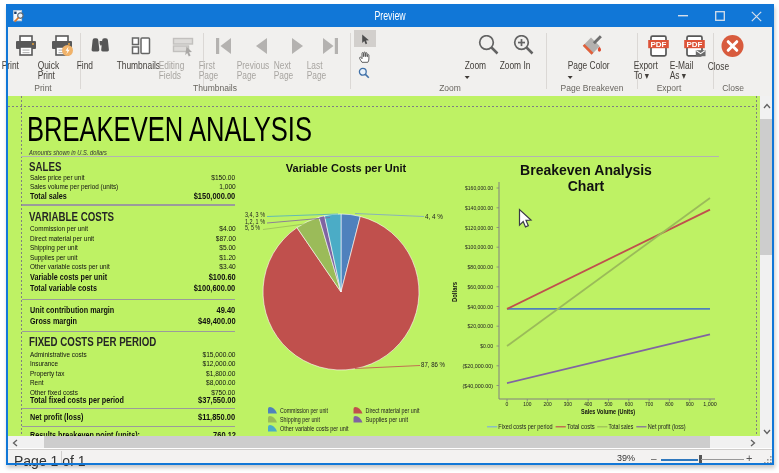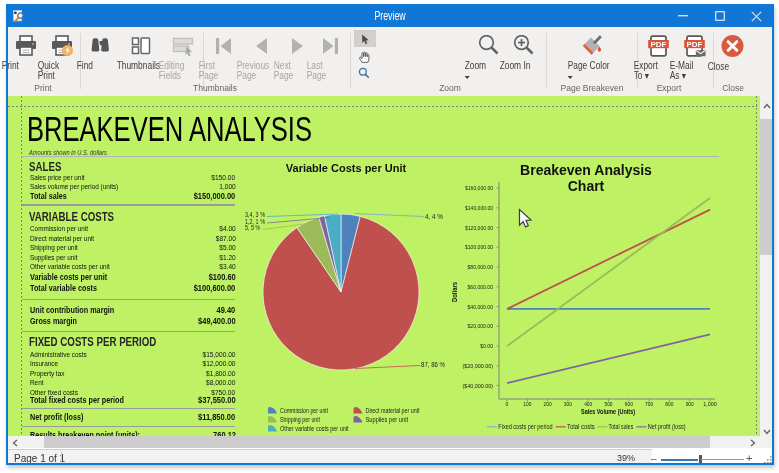--- a/index.html
+++ b/index.html
@@ -25,21 +25,21 @@
 .dash-h { position:absolute; height:1px; background-image:linear-gradient(to right,#808080 50%, rgba(255,255,255,0) 0%); background-size:4px 1px; }
 .row { position:absolute; width:206px; left:21.5px; font-size:7.5px; line-height:8px; color:#111; white-space:nowrap; }
 .row .v { position:absolute; right:0; top:0; transform:scaleX(0.88); transform-origin:100% 0; }
 .row .l { position:absolute; left:0; top:0; transform:scaleX(0.85); transform-origin:0 0; }
 .row.bold { font-weight:bold; font-size:8.5px; }
 .shead { position:absolute; left:21px; font-size:12.3px; font-weight:bold; color:#262626; transform:scaleX(0.79); transform-origin:0 0; white-space:nowrap; }
 .hr2 { position:absolute; left:14px; width:213px; height:1.6px; background:#9b9b9b; }
 #vsb { position:absolute; left:754px; top:92px; width:12px; height:340px; background:#f1f1f1; }
 #hsb { position:absolute; left:2px; top:432px; width:752px; height:12px; background:#f1f1f1; }
 #corner { position:absolute; left:754px; top:432px; width:12px; height:12px; background:#f1f1f1; }
-#status { position:absolute; left:2px; top:445px; width:644px; height:14px; background:#f3f2f1; border-top:1px solid #cfcdcb; font-size:10px; color:#333; }
+#status { position:absolute; left:2px; top:445px; width:764px; height:14px; background:#f3f2f1; border-top:1px solid #cfcdcb; font-size:14px; color:#333; }
 #bborder { position:absolute; left:0px; top:459px; width:768px; height:2px; background:#1177d7; }
 #lborder { position:absolute; left:0; top:23px; width:2px; height:438px; background:#1177d7; }
 #rborder { position:absolute; left:766px; top:23px; width:2px; height:438px; background:#1177d7; }
 </style>
 </head>
 <body>
 <div id="win">
   <div id="titlebar">
     <svg class="abs" style="left:6.5px;top:6px" width="12" height="13" viewBox="0 0 12 13">
       <rect x="0.6" y="0.6" width="8" height="10.2" fill="#f6f9fc" stroke="#c0cdda" stroke-width="0.9"></rect>

